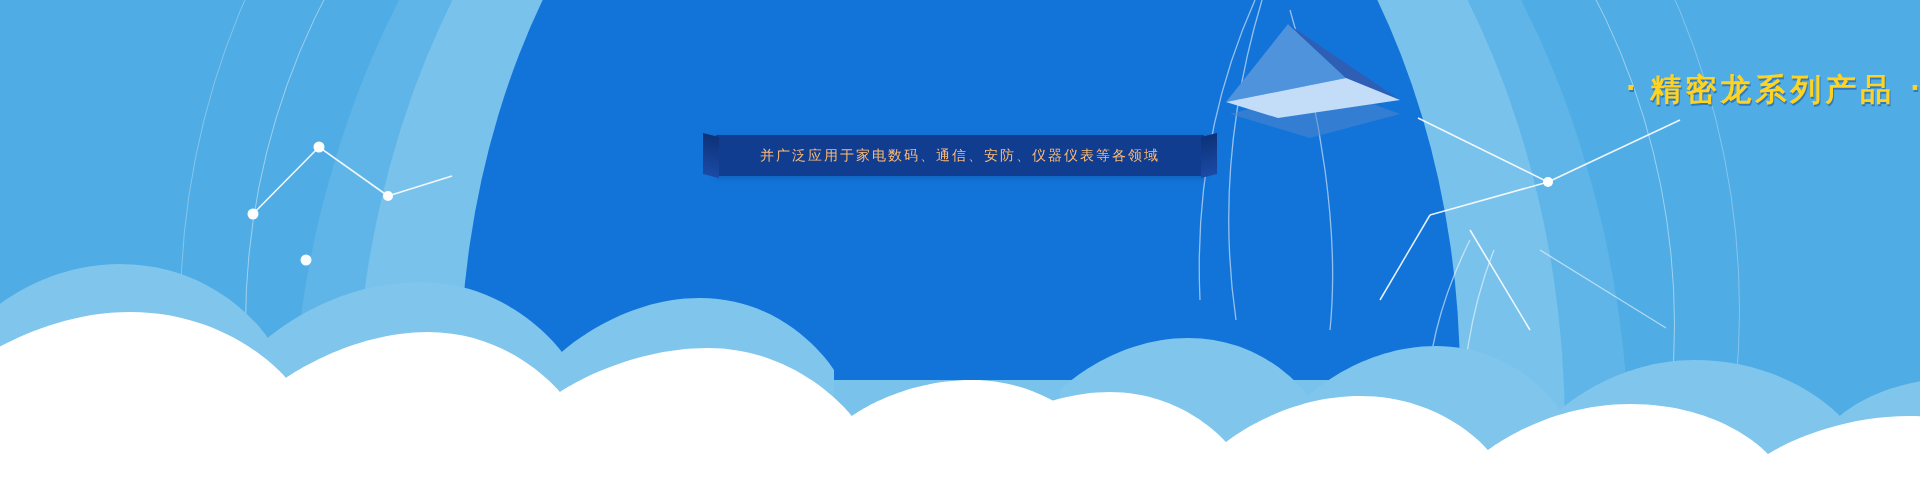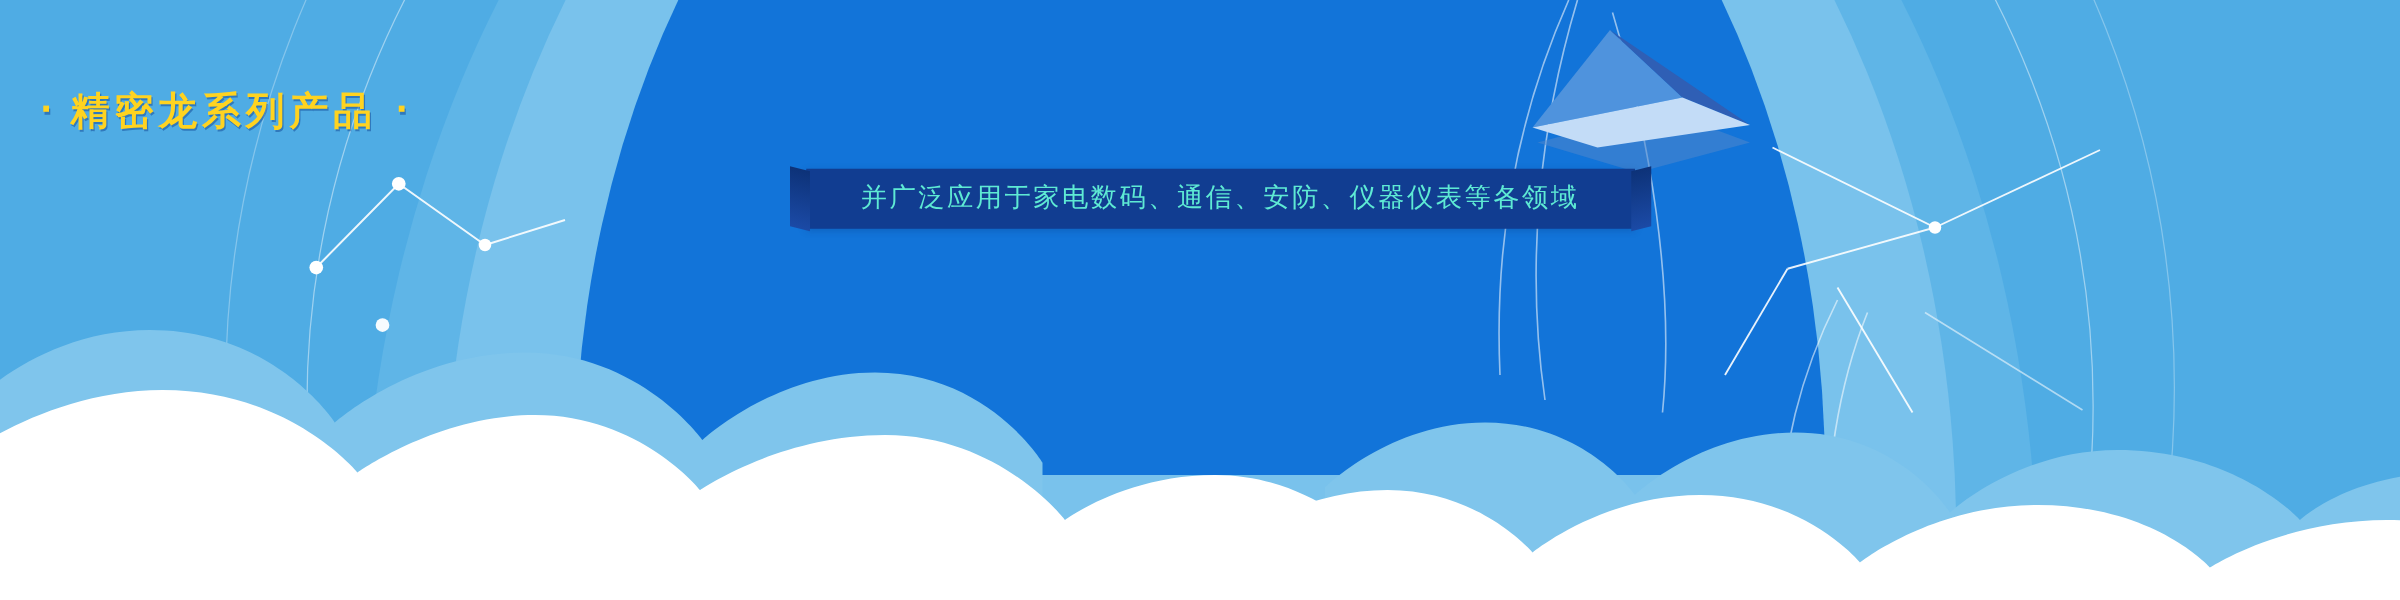--- a/index.html
+++ b/index.html
@@ -48,23 +48,22 @@
   #deco{position:absolute;left:0;top:0;width:1920px;height:480px;pointer-events:none;}
 
   
   .pyramid-wrap{position:absolute;left:1200px;top:8px;width:220px;height:140px;}
 
   
   .content{
     position:absolute;
     left:0;right:0;top:0;
     width:1920px;
-    text-align:left;
+    text-align:right;
     z-index:6;
-    padding-left:32px;
   }
   .eyebrow{
     margin-top:74px;
     color:#FFD320;
     font-size:31px;
     font-weight:bold;
     letter-spacing:4px;
     line-height:1;
     text-shadow:1px 2px 0 rgba(10,60,140,.45);
   }
@@ -81,22 +80,22 @@
     text-shadow:0 3px 0 rgba(10,40,100,.35);
   }
   .sub-wrap{
     margin-top:30px;
     display:flex;
     justify-content:center;
   }
   .subbar{
     position:relative;
     background:#113D91;
-    color:#5eead4;
-    font-size:21px;
+    color:#fdba74;
+    font-size:14px;
     letter-spacing:2px;
     padding:13px 44px 14px 44px;
     line-height:1;
     box-shadow:0 2px 6px rgba(0,40,100,.25);
   }
   .subbar::before,.subbar::after{
     content:"";
     position:absolute;
     top:0;
     width:16px;height:100%;

